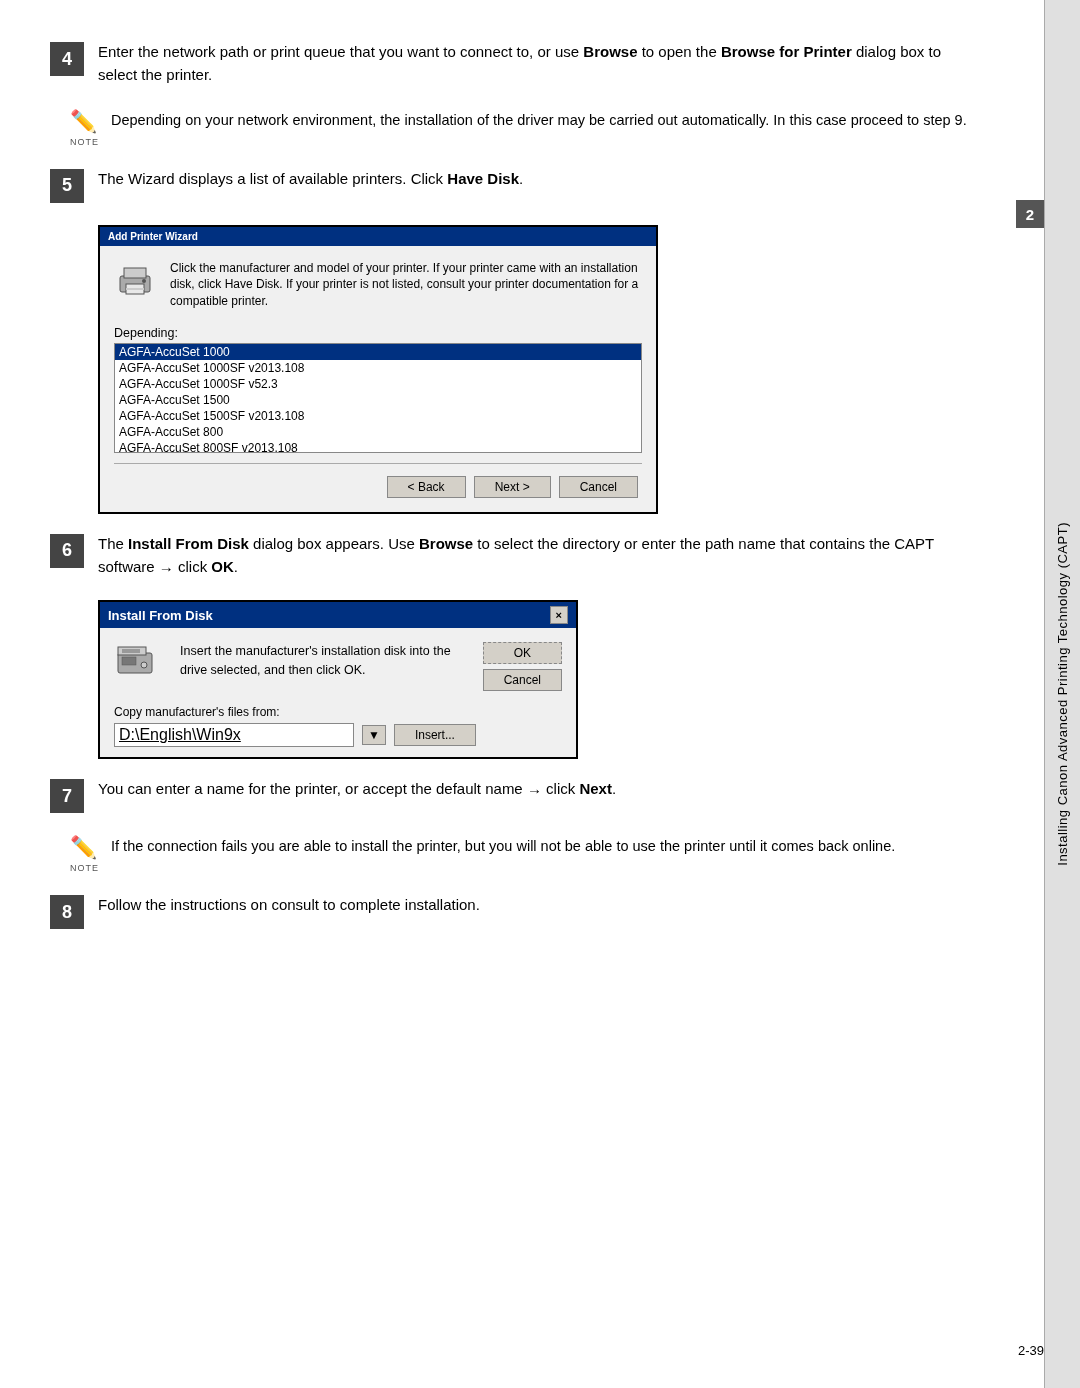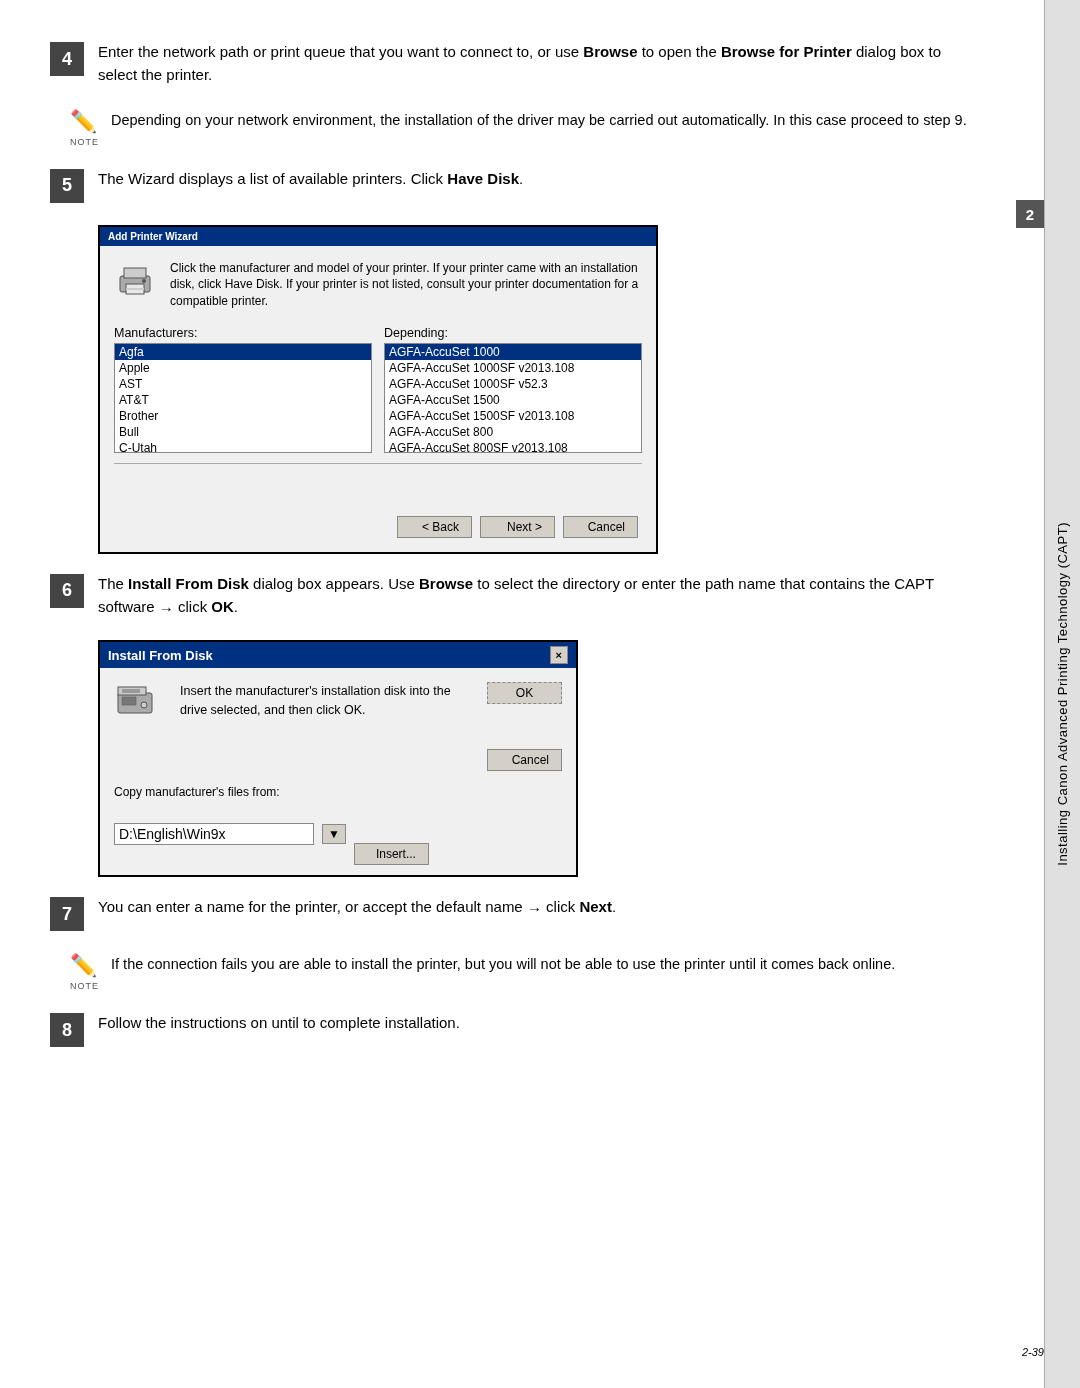--- a/index.html
+++ b/index.html
@@ -33,23 +33,22 @@
       font-size: 13px;
       color: #000;
       white-space: nowrap;
       letter-spacing: 0.5px;
     }
 
     .side-page-num {
       position: absolute;
       right: 36px;
       bottom: 30px;
-      font-size: 11px;
+      font-size: 13px;
       color: #000;
-      font-style: italic;
     }
 
     .main-content {
       flex: 1;
       padding: 40px 60px 60px 50px;
       margin-right: 36px;
     }
 
     
     .step-block {
@@ -202,25 +201,24 @@
     .wizard-have-disk-row {
       display: flex;
       justify-content: flex-end;
       margin-bottom: 8px;
     }
 
     .win-button {
       border: 1px solid #888;
       background: #d4d0c8;
       font-size: 12px;
-      padding: 3px 12px;
+      padding: 3px 20px;
       cursor: pointer;
       min-width: 75px;
-      text-align: right;
-      margin-top: 40px;
+      text-align: left;
     }
 
     .have-disk-button {
       border: 2px solid #000;
       background: #d4d0c8;
       font-size: 12px;
       padding: 3px 14px;
       cursor: pointer;
       min-width: 90px;
       text-align: center;
@@ -324,23 +322,24 @@
 
     .disk-path-input-row {
       display: flex;
       align-items: center;
       gap: 8px;
     }
 
     .disk-path-input {
       border: 1px solid #888;
       background: #fff;
-      font-size: 14px;
+      font-size: 16px;
       padding: 2px 4px;
-      width: 200px;
+      width: 240px;
+      text-decoration: underline;
     }
 
     .disk-dropdown-arrow {
       border: 1px solid #888;
       background: #d4d0c8;
       font-size: 12px;
       padding: 2px 5px;
       cursor: pointer;
     }
 
@@ -406,32 +405,20 @@
             <rect x="10" y="22" width="18" height="10" fill="#e8e8e8" stroke="#555" stroke-width="1"></rect>
             <rect x="10" y="26" width="18" height="2" fill="#ccc"></rect>
             <circle cx="28" cy="19" r="2" fill="#555"></circle>
           </svg>
         </div>
         <div class="wizard-header-text">Click the manufacturer and model of your printer. If your printer came with an installation disk, click Have Disk. If your printer is not listed, consult your printer documentation for a compatible printer.</div>
       </div>
 
       <div class="wizard-lists-row">
 
-        <div class="wizard-list-col">
-          <div class="wizard-list-label">Manufacturers:</div>
-          <div class="wizard-listbox">
-            <div class="wizard-listbox-item selected">Agfa</div>
-            <div class="wizard-listbox-item">Apple</div>
-            <div class="wizard-listbox-item">AST</div>
-            <div class="wizard-listbox-item">AT&amp;T</div>
-            <div class="wizard-listbox-item">Brother</div>
-            <div class="wizard-listbox-item">Bull</div>
-            <div class="wizard-listbox-item">C-Utah</div>
-          </div>
-        </div>
 
         <div class="wizard-list-col">
           <div class="wizard-list-label">Depending:</div>
           <div class="wizard-listbox">
             <div class="wizard-listbox-item selected">AGFA-AccuSet 1000</div>
             <div class="wizard-listbox-item">AGFA-AccuSet 1000SF v2013.108</div>
             <div class="wizard-listbox-item">AGFA-AccuSet 1000SF v52.3</div>
             <div class="wizard-listbox-item">AGFA-AccuSet 1500</div>
             <div class="wizard-listbox-item">AGFA-AccuSet 1500SF v2013.108</div>
             <div class="wizard-listbox-item">AGFA-AccuSet 800</div>
@@ -504,16 +491,16 @@
   <div class="note-block">
     <div class="note-icon-col">
       <span class="note-pencil-icon">✏️</span>
       <span class="note-label">NOTE</span>
     </div>
     <div class="note-text">If the connection fails you are able to install the printer, but you will not be able to use the printer until it comes back online.</div>
   </div>
 
   <div class="step-block">
     <div class="step-number">8</div>
-    <div class="step-text">Follow the instructions on until to complete installation.</div>
+    <div class="step-text">Follow the instructions on consult to complete installation.</div>
   </div>
 
 </div>
 
 </body></html>

